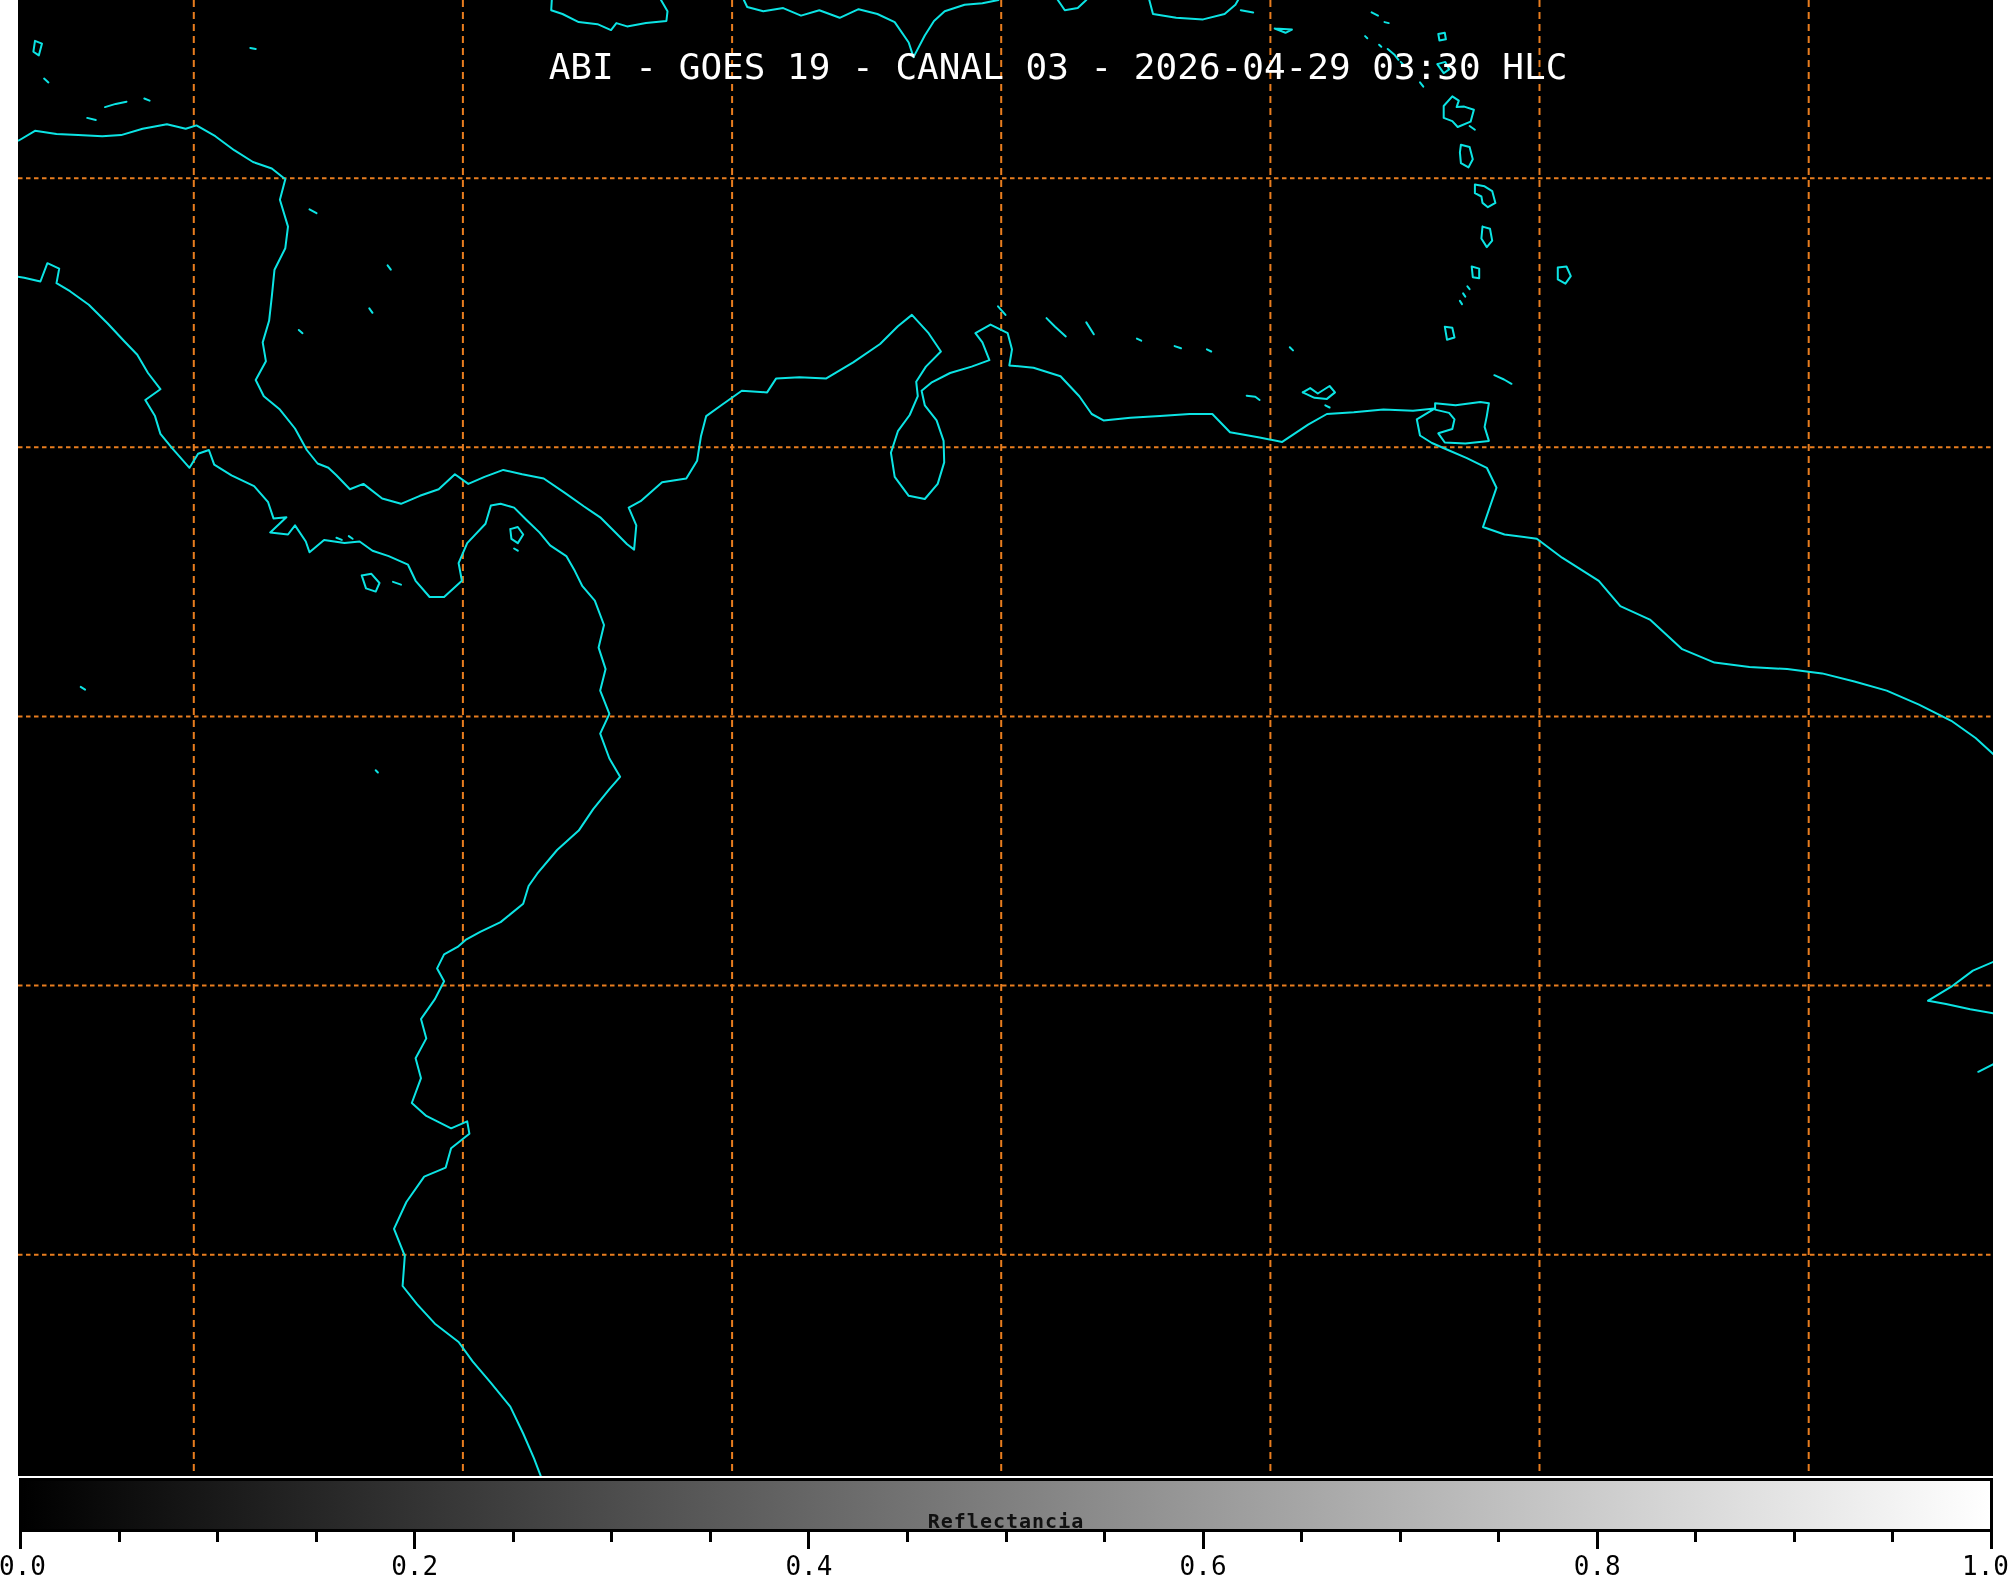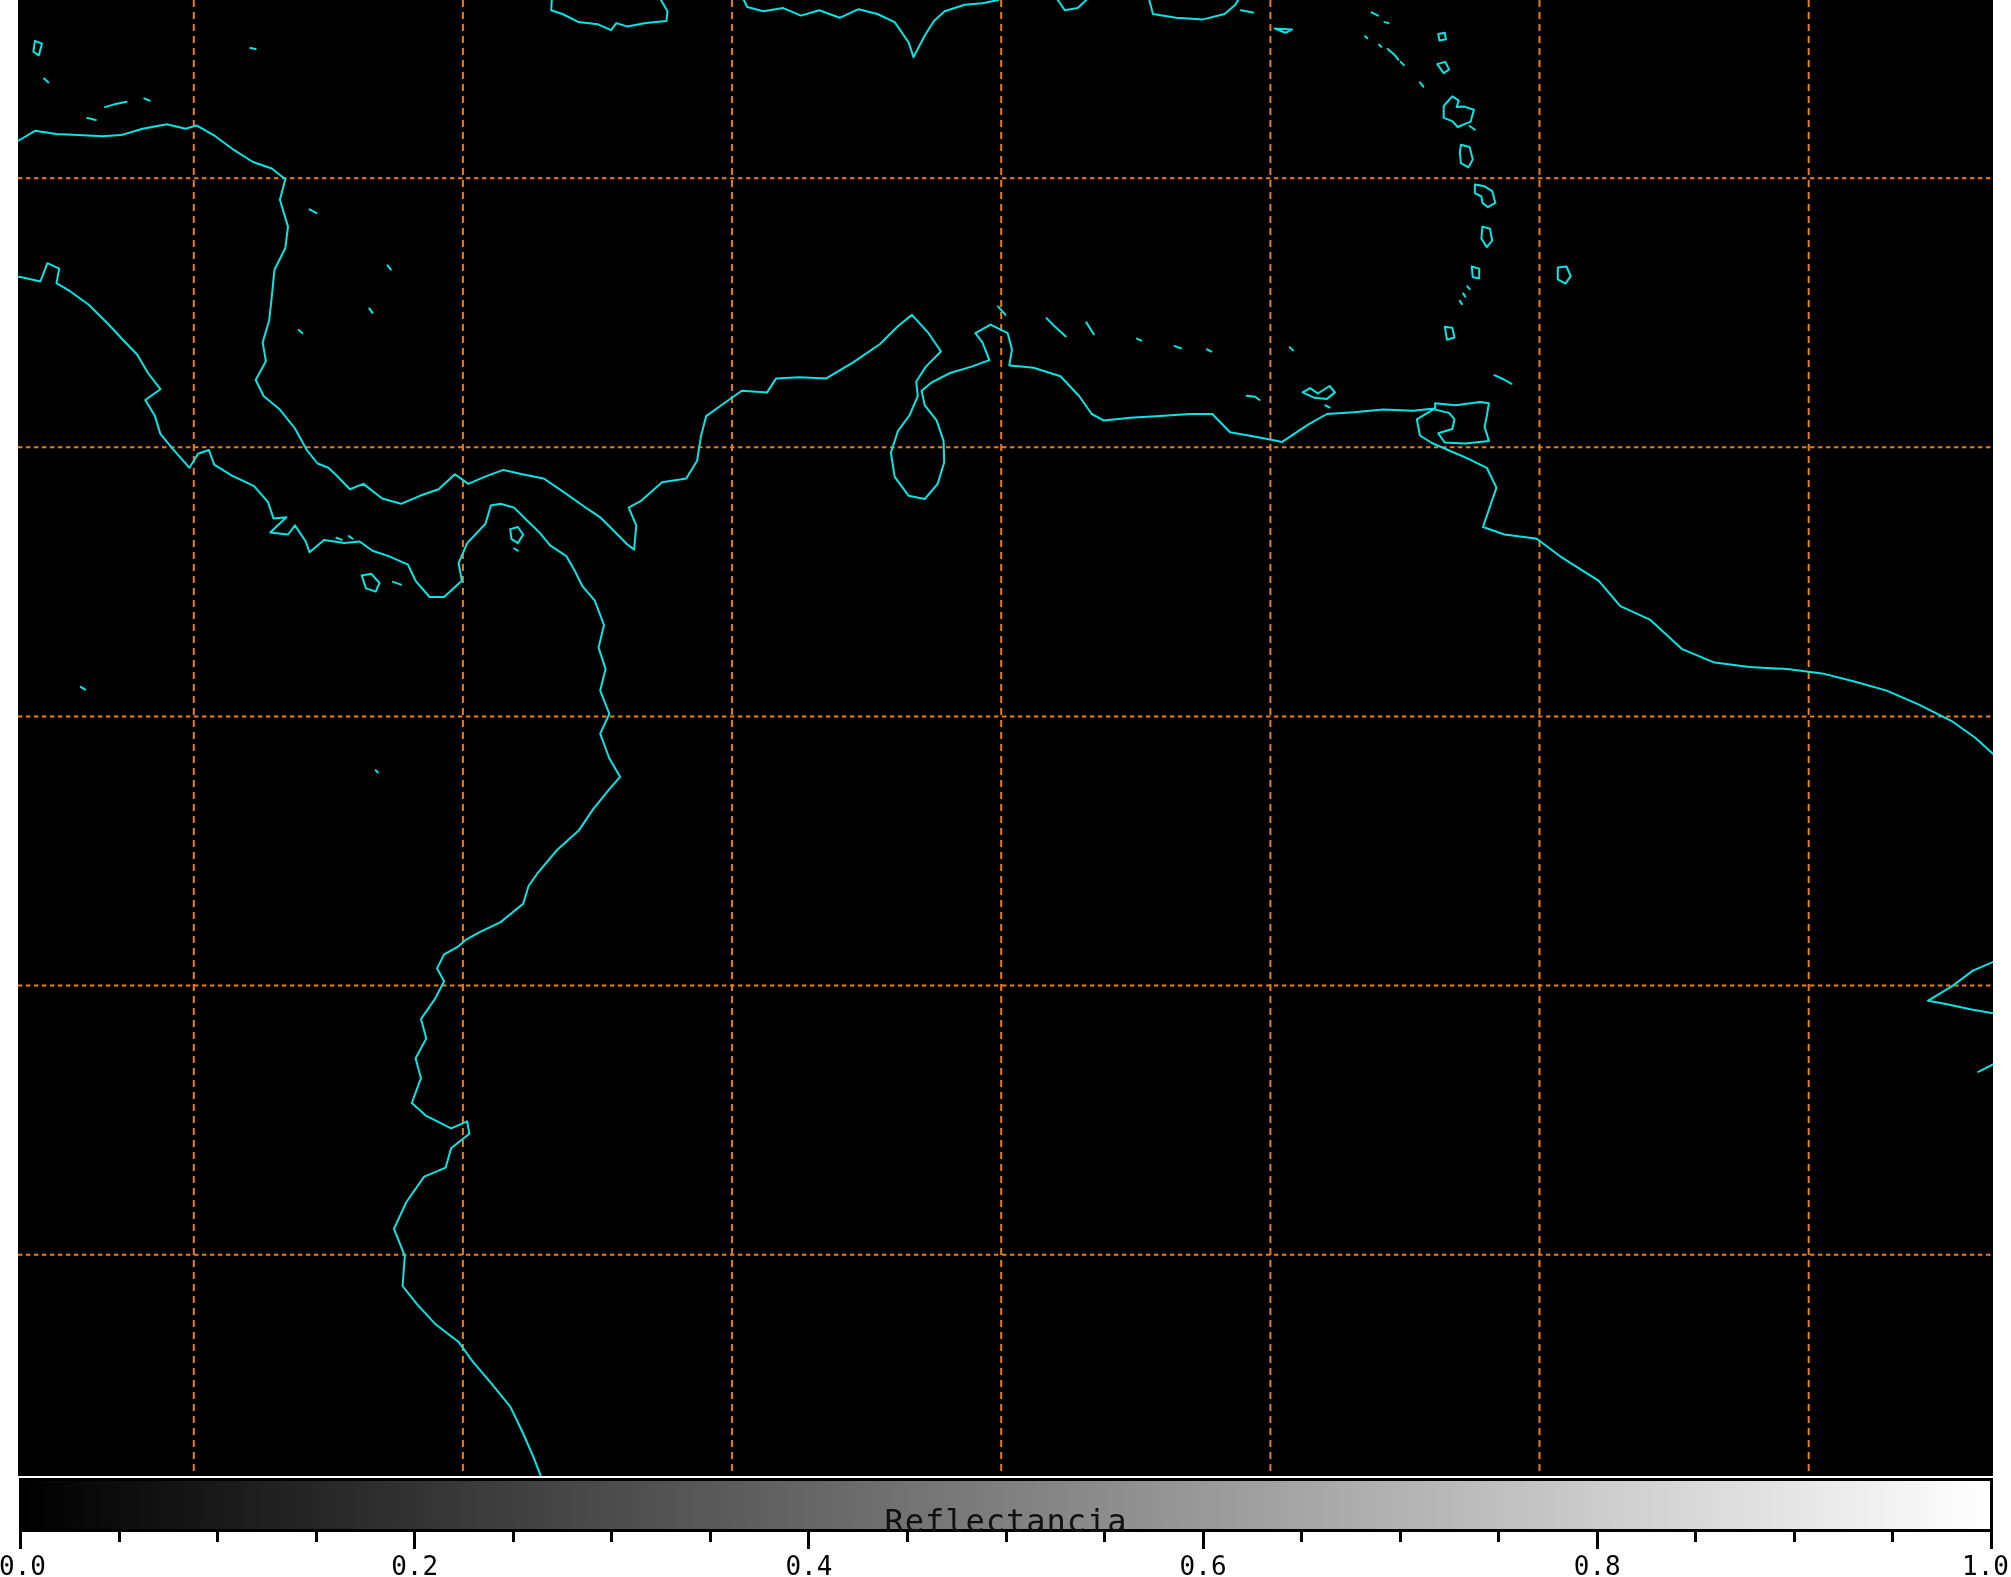--- a/index.html
+++ b/index.html
@@ -23,22 +23,22 @@
     font-family:"DejaVu Sans Mono", monospace;
   }
   .colorbar{
     position:absolute;
     box-sizing:border-box;
     border:3px solid #000;
     display:flex;align-items:center;justify-content:center;
   }
   .colorbar-label{
     font-family:"DejaVu Sans Mono", monospace;
-    font-weight:normal;
-    font-size:32px;
+    font-weight:bold;
+    font-size:20px;
     color:#111111;
     letter-spacing:1px;
     margin-top:32px;
   }
   .tick{position:absolute;background:#000;width:3px;}
   .tick.major{height:17px;}
   .tick.minor{height:10px;}
   .tick-label{
     position:absolute;
     transform:translateX(-50%);
@@ -133,20 +133,21 @@
           <polyline points="1174.6,346.1 1181.0,348.3" fill="none" stroke="#0ce4e4" stroke-width="2" stroke-linecap="round" stroke-linejoin="round"></polyline>
           <polyline points="1206.9,349.4 1211.2,351.5" fill="none" stroke="#0ce4e4" stroke-width="2" stroke-linecap="round" stroke-linejoin="round"></polyline>
           <polyline points="1136.9,338.6 1141.2,340.7" fill="none" stroke="#0ce4e4" stroke-width="2" stroke-linecap="round" stroke-linejoin="round"></polyline>
           <polyline points="998.0,306.3 1005.5,314.9" fill="none" stroke="#0ce4e4" stroke-width="2" stroke-linecap="round" stroke-linejoin="round"></polyline>
           <polyline points="1046.5,318.1 1055.1,326.7 1065.8,336.4" fill="none" stroke="#0ce4e4" stroke-width="2" stroke-linecap="round" stroke-linejoin="round"></polyline>
           <polyline points="1086.3,322.4 1093.8,334.3" fill="none" stroke="#0ce4e4" stroke-width="2" stroke-linecap="round" stroke-linejoin="round"></polyline>
         </g>
       </svg>
     </div>
 
+  <div class="title" style="color: rgb(255, 255, 255);">ABI - GOES 19 - CANAL 03 - 2026-04-29 03:30 HLC</div>
 
 
   <div class="colorbar" id="colorbar" style="left: 19px; top: 1478px; width: 1974px; height: 54px; background: linear-gradient(to right, rgb(0, 0, 0), rgb(255, 255, 255));">
     <span class="colorbar-label">Reflectancia</span>
   </div>
   <div id="ticks">
       <div class="tick major" style="left:19.0px;top:1532px"></div>
       <div class="tick-label" style="left:22.5px;top:1551px">0.0</div>
       <div class="tick minor" style="left:117.6px;top:1532px"></div>
       <div class="tick minor" style="left:216.1px;top:1532px"></div>

